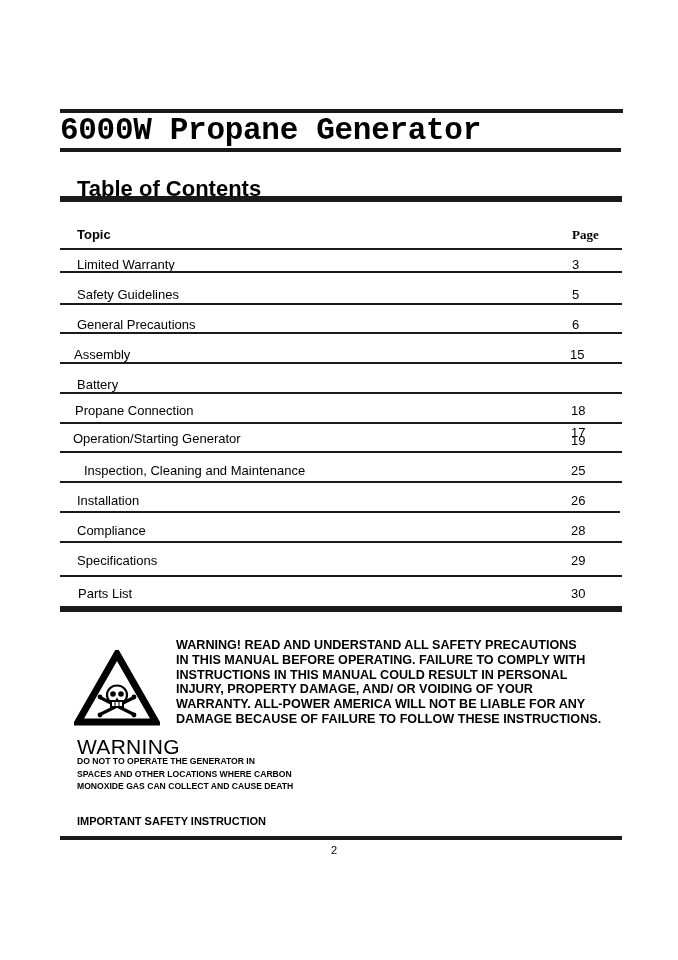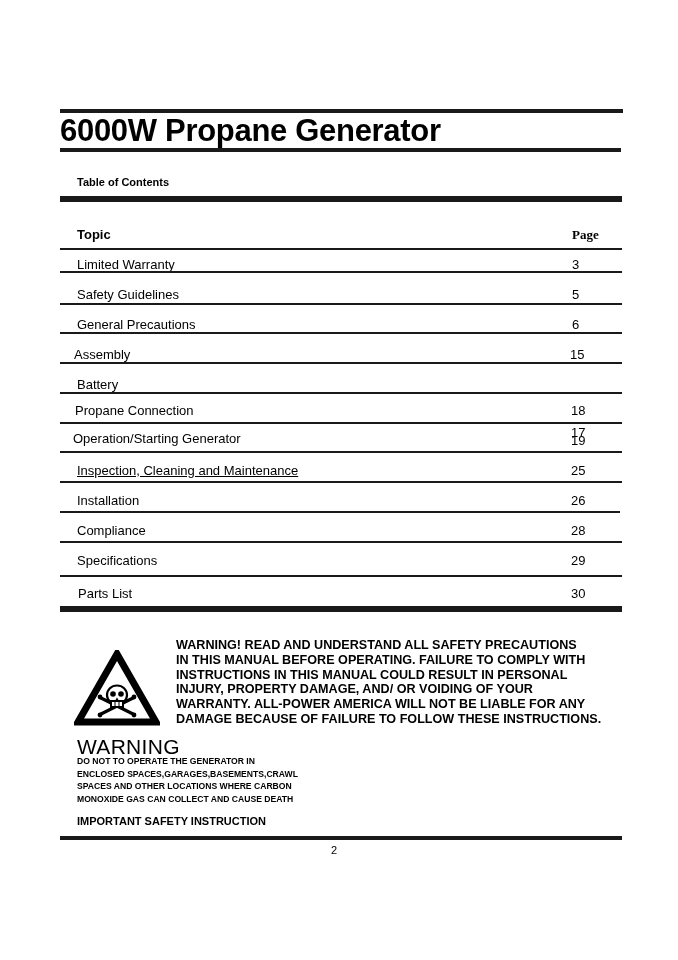--- a/index.html
+++ b/index.html
@@ -1,21 +1,21 @@
 <!DOCTYPE html>
 <html><head>
 <meta charset="utf-8">
 <style>
   html, body { margin: 0; padding: 0; background: #ffffff; }
   body { width: 678px; height: 960px; position: relative; overflow: hidden;
          font-family: "Liberation Sans", sans-serif; color: #000; }
   .rule { position: absolute; background: #1a1a1a; }
   .title { position: absolute; left: 60px; top: 113px; font-size: 31px; font-weight: bold;
-           letter-spacing: -0.3px; white-space: nowrap; }
-  .toc-title { position: absolute; left: 77px; top: 176px; font-size: 11px; font-weight: bold; }
+           letter-spacing: -0.3px; white-space: nowrap; font-family: Liberation Mono, monospace; }
+  .toc-title { position: absolute; left: 77px; top: 176px; font-size: 22px; font-weight: bold; }
   .hdr-topic { position: absolute; left: 77px; top: 227px; font-size: 13px; font-weight: bold; }
   .hdr-page { position: absolute; left: 572px; top: 227px; font-size: 13px; font-weight: bold; font-family: Liberation Serif, serif; }
   .row-label { position: absolute; font-size: 13px; white-space: nowrap; }
   .row-page { position: absolute; font-size: 13px; }
   .warn-main { position: absolute; left: 176px; top: 638px; font-size: 12.6px; font-weight: bold;
                line-height: 14.8px; white-space: nowrap; }
   .warn-head { position: absolute; left: 77px; top: 735px; font-size: 21px; font-weight: 400;
                letter-spacing: 0.3px; }
   .warn-body { position: absolute; left: 77px; top: 755px; font-size: 8.6px; font-weight: bold;
                line-height: 12.6px; white-space: nowrap; }
@@ -74,21 +74,21 @@
   </div>
   <div class="rule" style="left:60px;top:422px;width:562px;height:2px;"></div>
 
   <div>
     <span class="row-label" style="left:73px;top:431px;">Operation/Starting Generator</span>
     <span class="row-page" style="left:571px;top:433px;">19</span>
   </div>
   <div class="rule" style="left:60px;top:451px;width:562px;height:2px;"></div>
 
   <div>
-    <span class="row-label" style="left:77px;top:463px;text-decoration:underline;">Inspection, Cleaning and Maintenance</span>
+    <span class="row-label" style="left:84px;top:463px;">Inspection, Cleaning and Maintenance</span>
     <span class="row-page" style="left:571px;top:463px;">25</span>
   </div>
   <div class="rule" style="left:60px;top:481px;width:562px;height:2px;"></div>
 
   <div>
     <span class="row-label" style="left:77px;top:493px;">Installation</span>
     <span class="row-page" style="left:571px;top:493px;">26</span>
   </div>
   <div class="rule" style="left:60px;top:511px;width:560px;height:2px;"></div>
 
@@ -138,21 +138,20 @@
   <div>INSTRUCTIONS IN THIS MANUAL COULD RESULT IN PERSONAL</div>
   <div>INJURY, PROPERTY DAMAGE, AND/ OR VOIDING OF YOUR</div>
   <div>WARRANTY. ALL-POWER AMERICA WILL NOT BE LIABLE FOR ANY</div>
   <div>DAMAGE BECAUSE OF FAILURE TO FOLLOW THESE INSTRUCTIONS.</div>
 </div>
 
 <div class="warn-head">WARNING</div>
 
 <div class="warn-body">
   <div>DO NOT TO OPERATE THE GENERATOR IN</div>
-  <div>ENCLOSED SPACES,GARAGES,BASEMENTS,CRAWL</div>
   <div>SPACES AND OTHER LOCATIONS WHERE CARBON</div>
   <div>MONOXIDE GAS CAN COLLECT AND CAUSE DEATH</div>
 </div>
 
 <div class="warn-important">IMPORTANT SAFETY INSTRUCTION</div>
 
 <div class="rule" style="left:60px;top:836px;width:562px;height:4px;"></div>
 <div class="page-num">2</div>
 
 </body></html>

